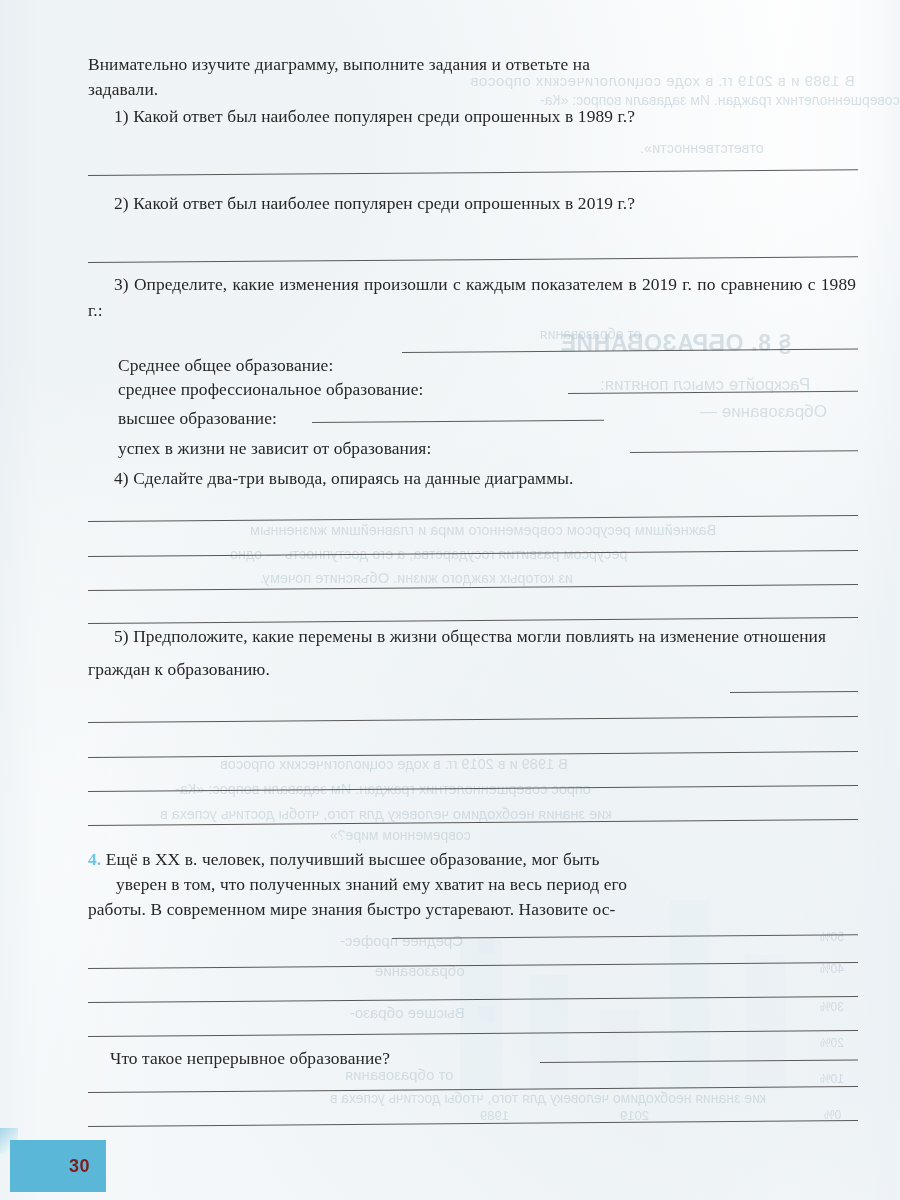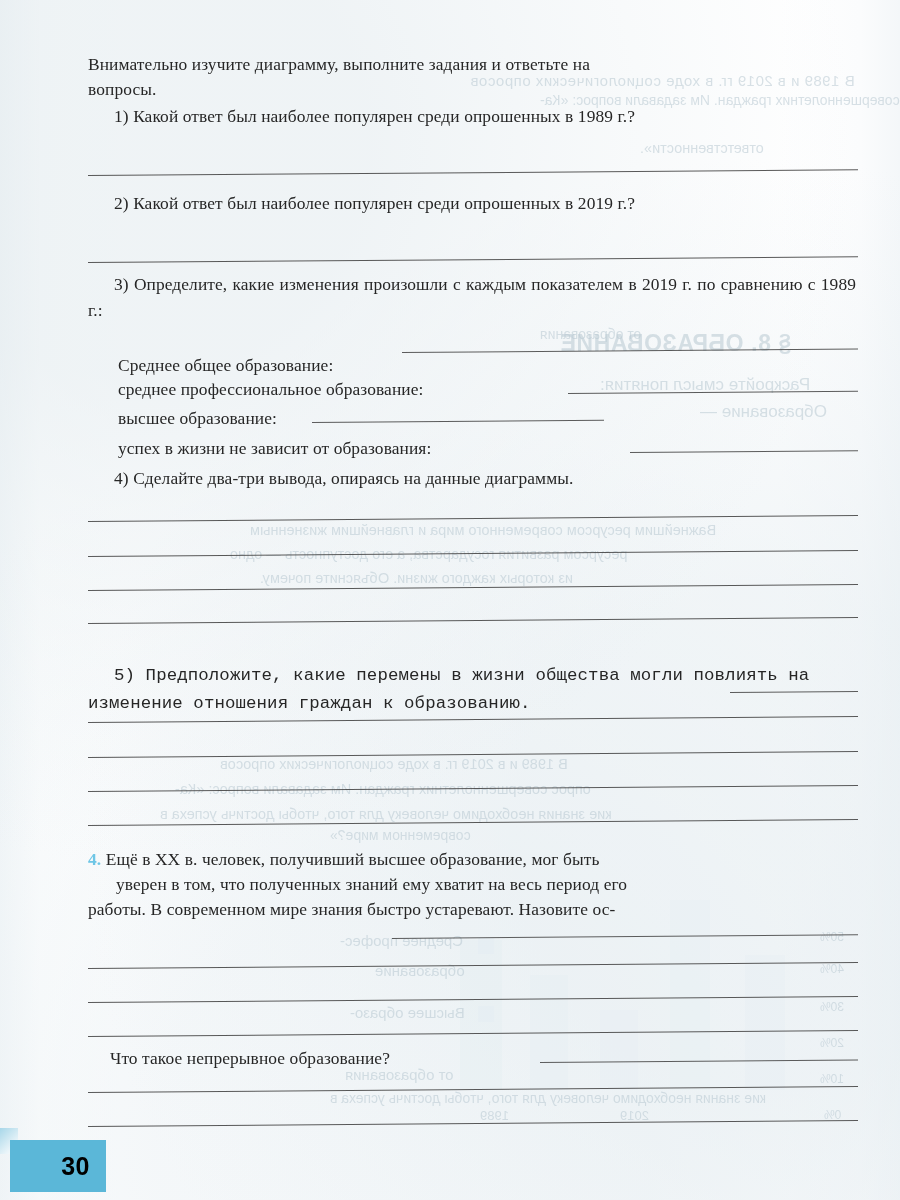--- a/index.html
+++ b/index.html
@@ -82,24 +82,24 @@
   #pagenum{
     position:absolute;
     left:10px;top:1140px;
     width:96px;height:52px;
     background:#5bb7d8;
     display:flex;align-items:center;justify-content:flex-end;
     box-sizing:border-box;
     padding-right:16px;
   }
   #pagenum span{
-    color:#000000;
+    color:#7f1d1d;
     font-family:"Liberation Sans", sans-serif;
     font-weight:700;
-    font-size:25px;
+    font-size:18px;
     letter-spacing:.5px;
   }
   #corner{
     position:absolute;left:0;top:1128px;width:18px;height:26px;
     background:linear-gradient(135deg,#9fd3e7 0%,#e8f4f9 70%,#ffffff 100%);
     opacity:.9;
   }
 </style>
 </head>
 <body>
@@ -147,21 +147,21 @@
   <div class="bleed" style="left:820px;top:962px;font-size:12px;">40%</div>
   <div class="bleed" style="left:820px;top:1000px;font-size:12px;">30%</div>
   <div class="bleed" style="left:820px;top:1036px;font-size:12px;">20%</div>
   <div class="bleed" style="left:820px;top:1072px;font-size:12px;">10%</div>
   <div class="bleed" style="left:824px;top:1108px;font-size:12px;">0%</div>
 </div>
 
 <div id="content">
 
   <div class="para" style="left:88px;top:52px;width:770px;">Внимательно изучите диаграмму, выполните задания и ответьте на</div>
-  <div class="para" style="left:88px;top:77px;width:770px;">вопросы.</div>
+  <div class="para" style="left:88px;top:77px;width:770px;">задавали.</div>
 
   <div class="para just indent" style="left:88px;top:104px;width:768px;">1) Какой ответ был наиболее популярен среди опрошенных в 1989 г.?</div>
   <div class="rule" style="left:88px;top:175px;width:770px;transform:rotate(-0.42deg);"></div>
 
   <div class="para just indent" style="left:88px;top:191px;width:768px;">2) Какой ответ был наиболее популярен среди опрошенных в 2019 г.?</div>
   <div class="rule" style="left:88px;top:262px;width:770px;transform:rotate(-0.42deg);"></div>
 
   <div class="para just indent" style="left:88px;top:272px;width:768px;">3) Определите, какие изменения произошли с каждым показателем в 2019 г. по сравнению с 1989 г.:</div>
 
   <div class="para" style="left:118px;top:336px;margin-top:17px;">Среднее общее образование:</div>
@@ -176,21 +176,21 @@
   <div class="para" style="left:118px;top:436px;">успех в жизни не зависит от образования:</div>
   <div class="fill" style="left:630px;top:452px;width:228px;transform:rotate(-0.45deg);"></div>
 
   <div class="para indent" style="left:88px;top:466px;width:768px;">4) Сделайте два-три вывода, опираясь на данные диаграммы.</div>
 
   <div class="rule" style="left:88px;top:521px;width:770px;transform:rotate(-0.45deg);"></div>
   <div class="rule" style="left:88px;top:556px;width:770px;transform:rotate(-0.45deg);"></div>
   <div class="rule" style="left:88px;top:590px;width:770px;transform:rotate(-0.45deg);"></div>
   <div class="rule" style="left:88px;top:623px;width:770px;transform:rotate(-0.45deg);"></div>
 
-  <div class="para indent" style="left:88px;top:662px;width:770px;line-height:28px;font-family:Liberation Mono, monospace;">5) Предположите, какие перемены в жизни общества могли повлиять на изменение отношения граждан к образованию.</div>
+  <div class="para indent" style="left:88px;top:620px;width:770px;line-height:33px;">5) Предположите, какие перемены в жизни общества могли повлиять на изменение отношения граждан к образованию.</div>
   <div class="fill" style="left:730px;top:692px;width:128px;transform:rotate(-0.45deg);"></div>
 
   <div class="rule" style="left:88px;top:722px;width:770px;transform:rotate(-0.45deg);"></div>
   <div class="rule" style="left:88px;top:757px;width:770px;transform:rotate(-0.45deg);"></div>
   <div class="rule" style="left:88px;top:791px;width:770px;transform:rotate(-0.45deg);"></div>
   <div class="rule" style="left:88px;top:825px;width:770px;transform:rotate(-0.45deg);"></div>
 
   <div class="para" style="left:88px;top:847px;width:770px;">
     <span class="num-blue">4.</span>
     <span>Ещё в XX в. человек, получивший высшее образование, мог быть</span>

